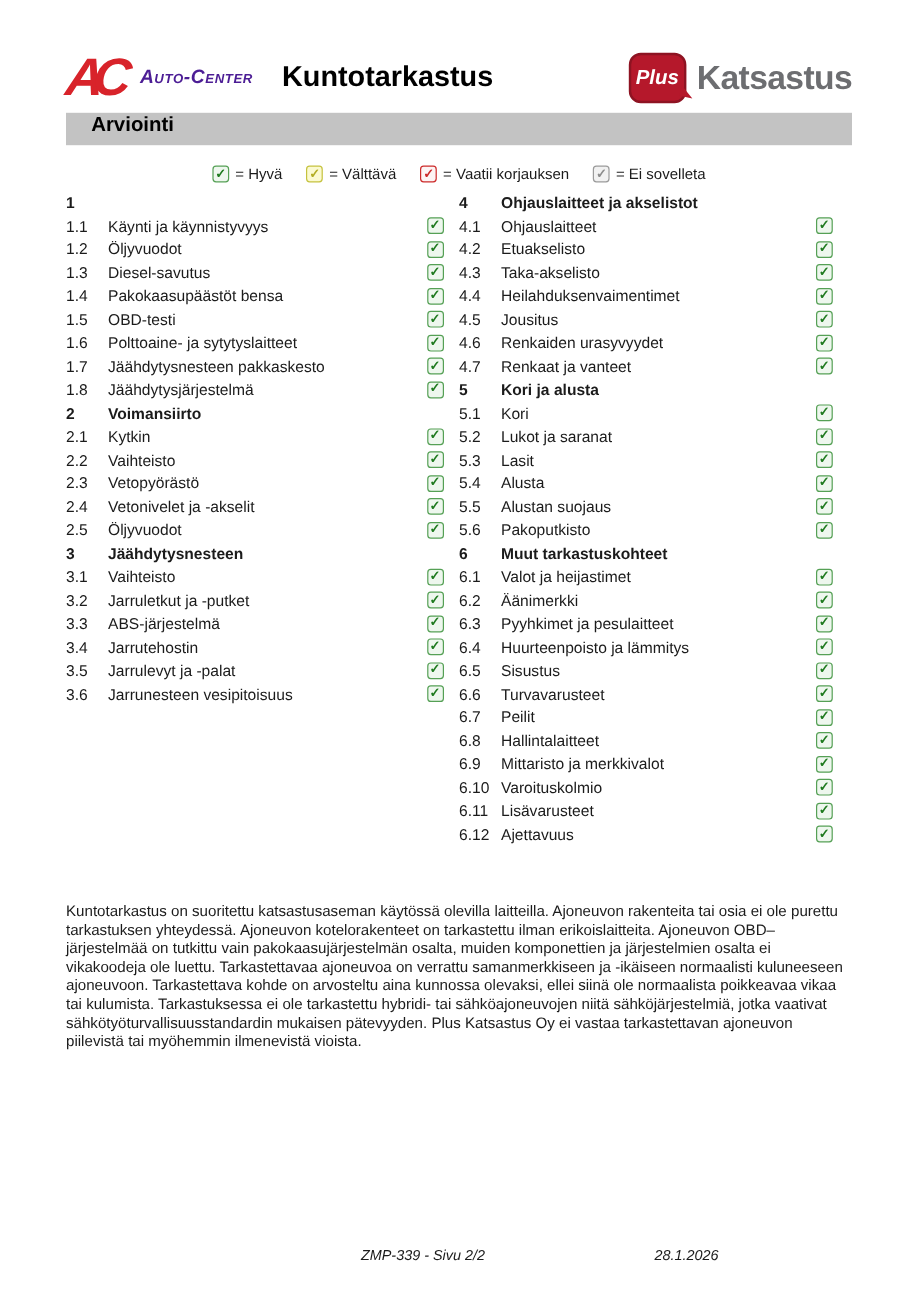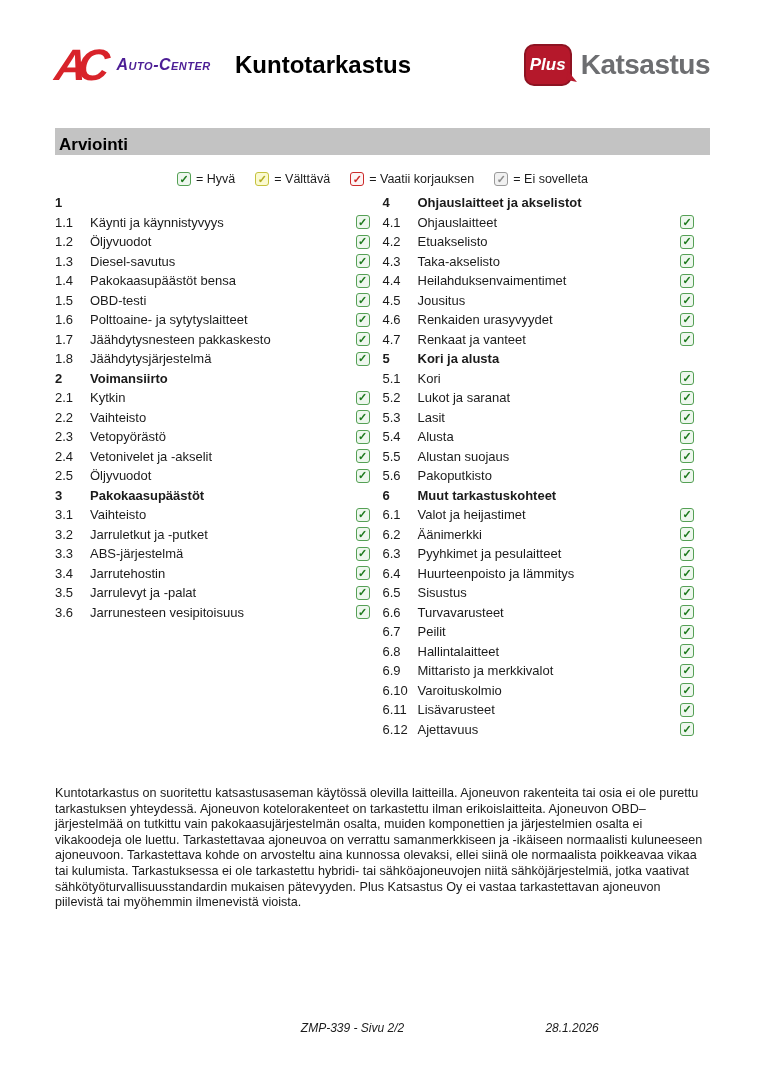--- a/index.html
+++ b/index.html
@@ -32,22 +32,22 @@
   .plus-box::after {
     content:""; position:absolute; right:-8px; bottom:3px; width:0; height:0;
     border-style:solid; border-width:9px 0 0 11px;
     border-color:transparent transparent transparent #b5182b;
     transform:rotate(12deg);
   }
   .plus-name { color:#6d6e71; font-weight:bold; font-size:28px; margin-left:9px; letter-spacing:-0.5px; }
 
   
   .section-bar {
-    margin-top:34px; background:#c3c3c3; height:27px;
-    display:flex; align-items:flex-end; padding-left:4px;
+    background:#c3c3c3; height:27px;
+    display:flex; align-items:flex-start; padding-left:21px;
     font-size:17px; font-weight:bold; color:#000;
   }
 
   
   .legend { display:flex; justify-content:center; align-items:center; gap:20px; margin-top:17px; font-size:12.5px; }
   .legend-item { display:flex; align-items:center; gap:5px; }
 
   
   .cb {
     width:14px; height:14px; box-sizing:border-box; border:1.5px solid;
@@ -65,21 +65,21 @@
   .row.section .label, .row.section .num { font-weight:bold; }
 
   
   .disclaimer {
     margin-top:47px; font-size:12.6px; line-height:15.6px; color:#1b1b1b;
     text-align:left;
   }
 
   
   .page-footer {
-    position:absolute; left:55px; right:54px; bottom:45px;
+    position:absolute; left:55px; right:54px; bottom:27px;
     display:grid; grid-template-columns:1fr auto 1fr; align-items:center;
     font-style:italic; font-size:12px; color:#1b1b1b;
   }
   .page-footer .center { grid-column:2; text-align:center; transform:translateX(-30px); }
   .page-footer .right { grid-column:3; text-align:center; }
 </style>
 </head>
 <body>
 
 <div class="page">
@@ -188,21 +188,21 @@
           <span class="label">Vetonivelet ja -akselit</span>
           <span class="cb" style="border-color: rgb(85, 160, 85); background: rgb(238, 247, 238); color: rgb(31, 122, 31);">✓</span>
         </div>
         <div class="row">
           <span class="num">2.5</span>
           <span class="label">Öljyvuodot</span>
           <span class="cb" style="border-color: rgb(85, 160, 85); background: rgb(238, 247, 238); color: rgb(31, 122, 31);">✓</span>
         </div>
         <div class="row section">
           <span class="num">3</span>
-          <span class="label">Pakokaasupäästöt</span>
+          <span class="label">Jäähdytysnesteen</span>
         </div>
         <div class="row">
           <span class="num">3.1</span>
           <span class="label">Vaihteisto</span>
           <span class="cb" style="border-color: rgb(85, 160, 85); background: rgb(238, 247, 238); color: rgb(31, 122, 31);">✓</span>
         </div>
         <div class="row">
           <span class="num">3.2</span>
           <span class="label">Jarruletkut ja -putket</span>
           <span class="cb" style="border-color: rgb(85, 160, 85); background: rgb(238, 247, 238); color: rgb(31, 122, 31);">✓</span>

